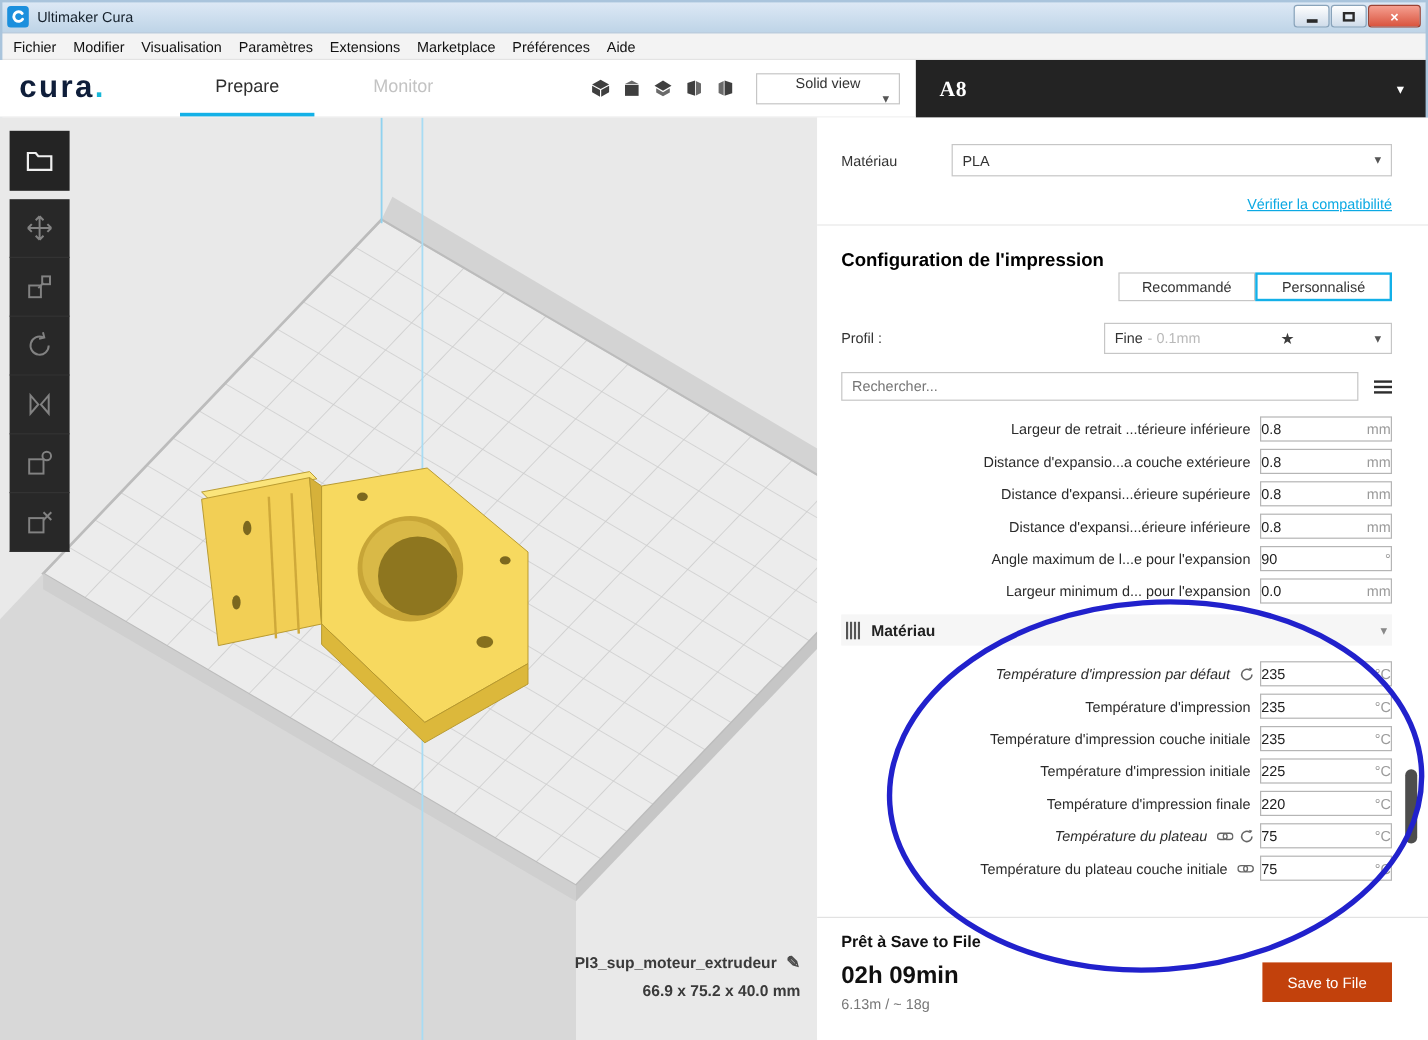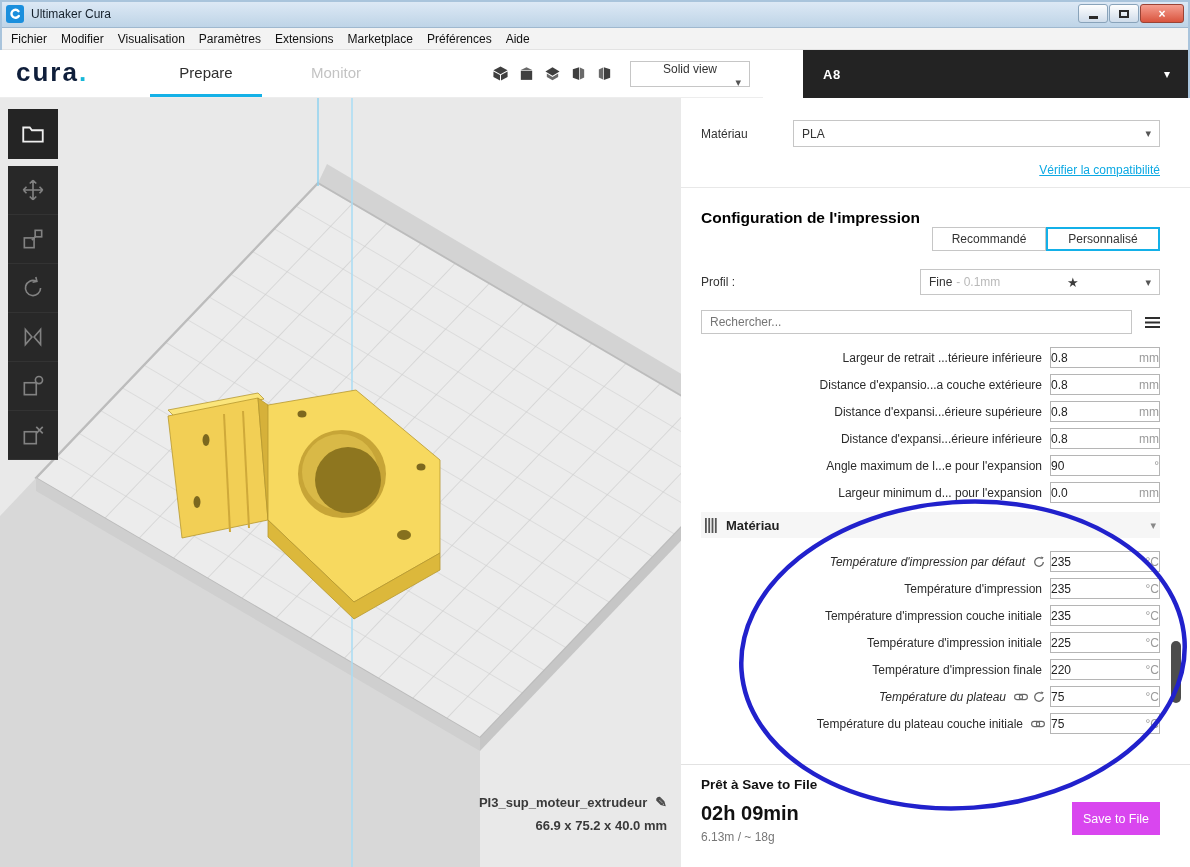--- a/index.html
+++ b/index.html
@@ -19,38 +19,38 @@
              color:#222; font-size:12px; line-height:1; cursor:default; }
   .win-btn.close { width:44px; background:linear-gradient(#f59f90,#d9543e); border-color:#9a4335; color:#fff; font-weight:bold; }
   .min-glyph { display:block; width:9px; height:3px; background:#2a2a2a; margin-top:8px; }
   .max-glyph { display:block; width:10px; height:8px; border:2px solid #2a2a2a; }
 
   
   .menubar { height:22px; background:#f3f3f3; border-bottom:1px solid #e3e3e3; display:flex; align-items:center; padding-left:4px; }
   .menu-item { font-size:12px; color:#111; padding:3px 7px; cursor:default; }
 
   
-  .header-row { height:48px; display:flex;gap:40px; }
+  .header-row { height:48px; display:flex; }
   .header-left { width:763px; position:relative; background:#fff; border-bottom:1px solid #ededed; }
   .logo { position:absolute; left:16px; top:7px; font-size:26px; font-weight:bold; letter-spacing:2px; color:#0f1e3a; }
   .logo .dot { color:#16b7d8; }
   .tab { position:absolute; top:0; height:45px; width:112px; text-align:center; line-height:45px;
          font-size:15px; font-weight:normal; cursor:pointer; }
   .tab.prepare { left:150px; color:#2e2e2e; }
   .tab.monitor { left:280px; color:#c3c3c3; }
   .tab-underline { position:absolute; left:150px; bottom:0; width:112px; height:3px; background:#14b1e7; }
   .view-icons { position:absolute; left:492px; top:15px; display:flex; gap:9px; }
   .view-icons svg { width:17px; height:17px; cursor:pointer; }
   .selectbox { border:1px solid #c6c6c6; background:#fff; display:flex; align-items:center;
                font-size:12px; color:#333; padding:0 8px; cursor:pointer; }
   .selectbox .chev { margin-left:auto; color:#555; font-size:11px; }
   .viewmode-select { position:absolute; left:630px; top:11px; width:120px; height:26px;flex-direction:column; }
   .header-right { flex:1; background:#232323; color:#fff; display:flex; align-items:center;
                   justify-content:space-between; padding:0 20px; cursor:pointer; }
-  .printer-name { font-size:13px; font-weight:bold; letter-spacing:.5px; }
+  .printer-name { font-size:18px; font-weight:bold; letter-spacing:.5px;font-family:Liberation Serif, serif; }
   .header-right .chev { color:#fff; font-size:12px; }
 
   
   .main-row { display:flex; height:769px; }
   .viewport { width:681px; position:relative; background:#e9e9e9; overflow:hidden; }
 
   
   .open-btn { position:absolute; left:8px; top:11px; width:50px; height:50px; background:#242424; 
               display:flex; align-items:center; justify-content:center; cursor:pointer; z-index:5; }
   .tools { position:absolute; left:8px; top:68px; width:50px; background:#282828; z-index:5; }
@@ -99,21 +99,21 @@
   .category-title { font-size:13px; font-weight:bold; color:#222; }
   .category-row .chev { margin-left:auto; color:#888; font-size:11px; }
 
   
   .panel-footer { position:absolute; left:0; right:0; bottom:0; height:103px; background:#fff;
                   border-top:1px solid #e2e2e2; padding:12px 30px 0 20px; }
   .ready-text { font-size:13.5px; font-weight:bold; color:#111; }
   .footer-main { display:flex; justify-content:space-between; align-items:flex-start; margin-top:10px; }
   .print-time { font-size:20px; font-weight:bold; color:#101010; }
   .material-usage { font-size:12px; color:#777; margin-top:5px; }
-  .save-btn { width:88px; height:33px; background:#d946ef; color:#fff; font-size:12.5px; border:none;
+  .save-btn { width:108px; height:33px; background:#c2410c; color:#fff; font-size:12.5px; border:none;
               display:flex; align-items:center; justify-content:center; cursor:pointer;margin-left:43px; }
 
   .panel-scroll-thumb { position:absolute; right:9px; top:543px; width:10px; height:62px;
                         background:#4d4d4d; border-radius:5px; cursor:pointer; z-index:10; }
 
   
   .annotation-overlay { position:absolute; inset:0; z-index:60; pointer-events:none; }
 </style>
 </head>
 <body>

